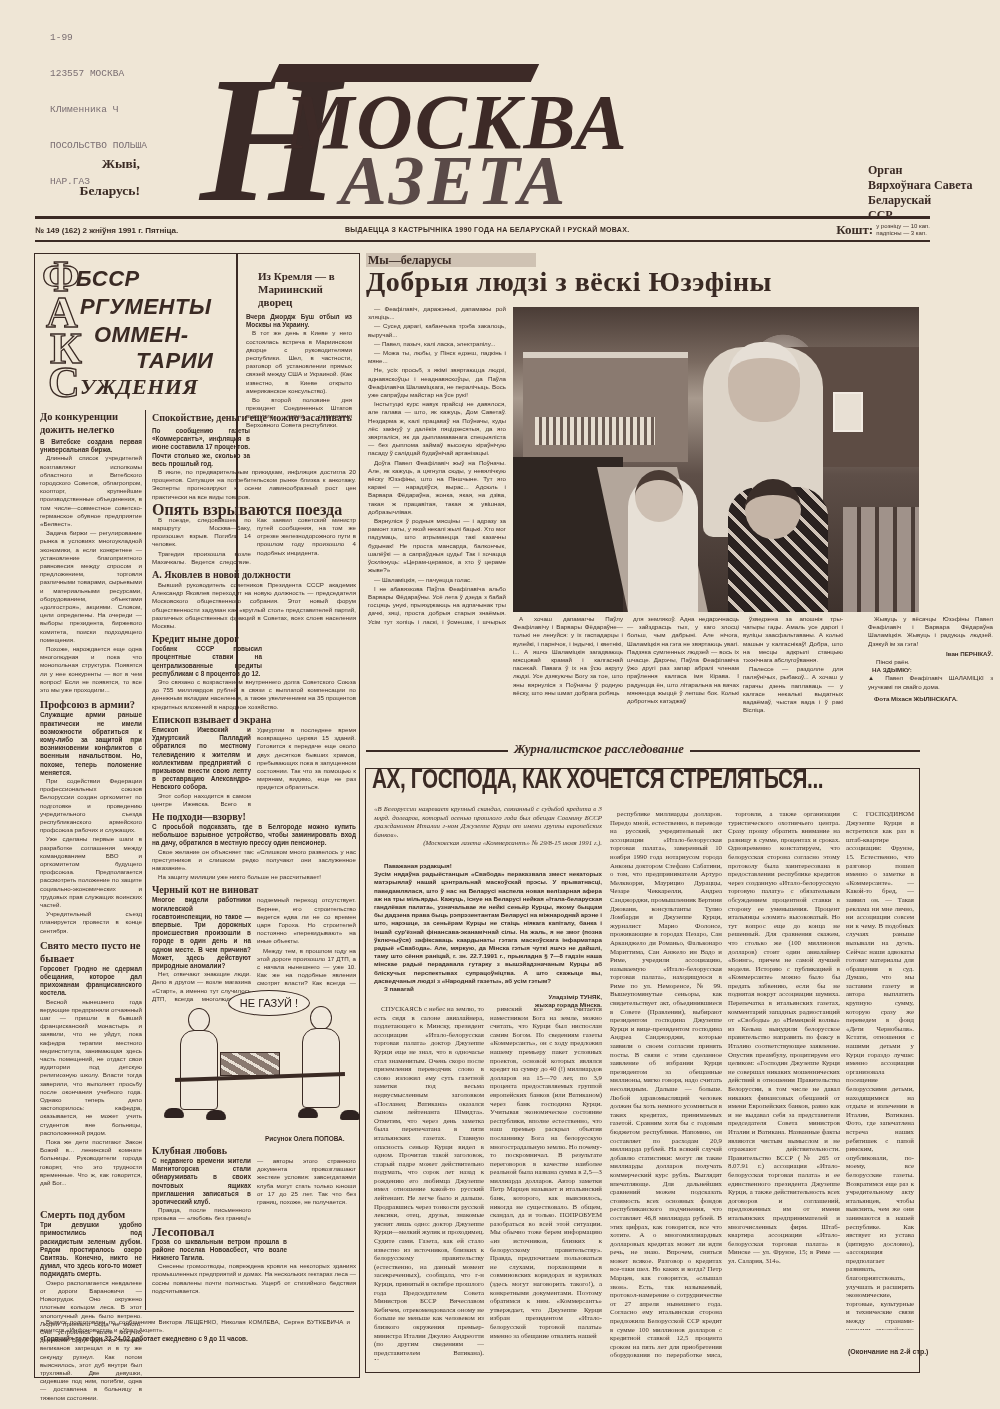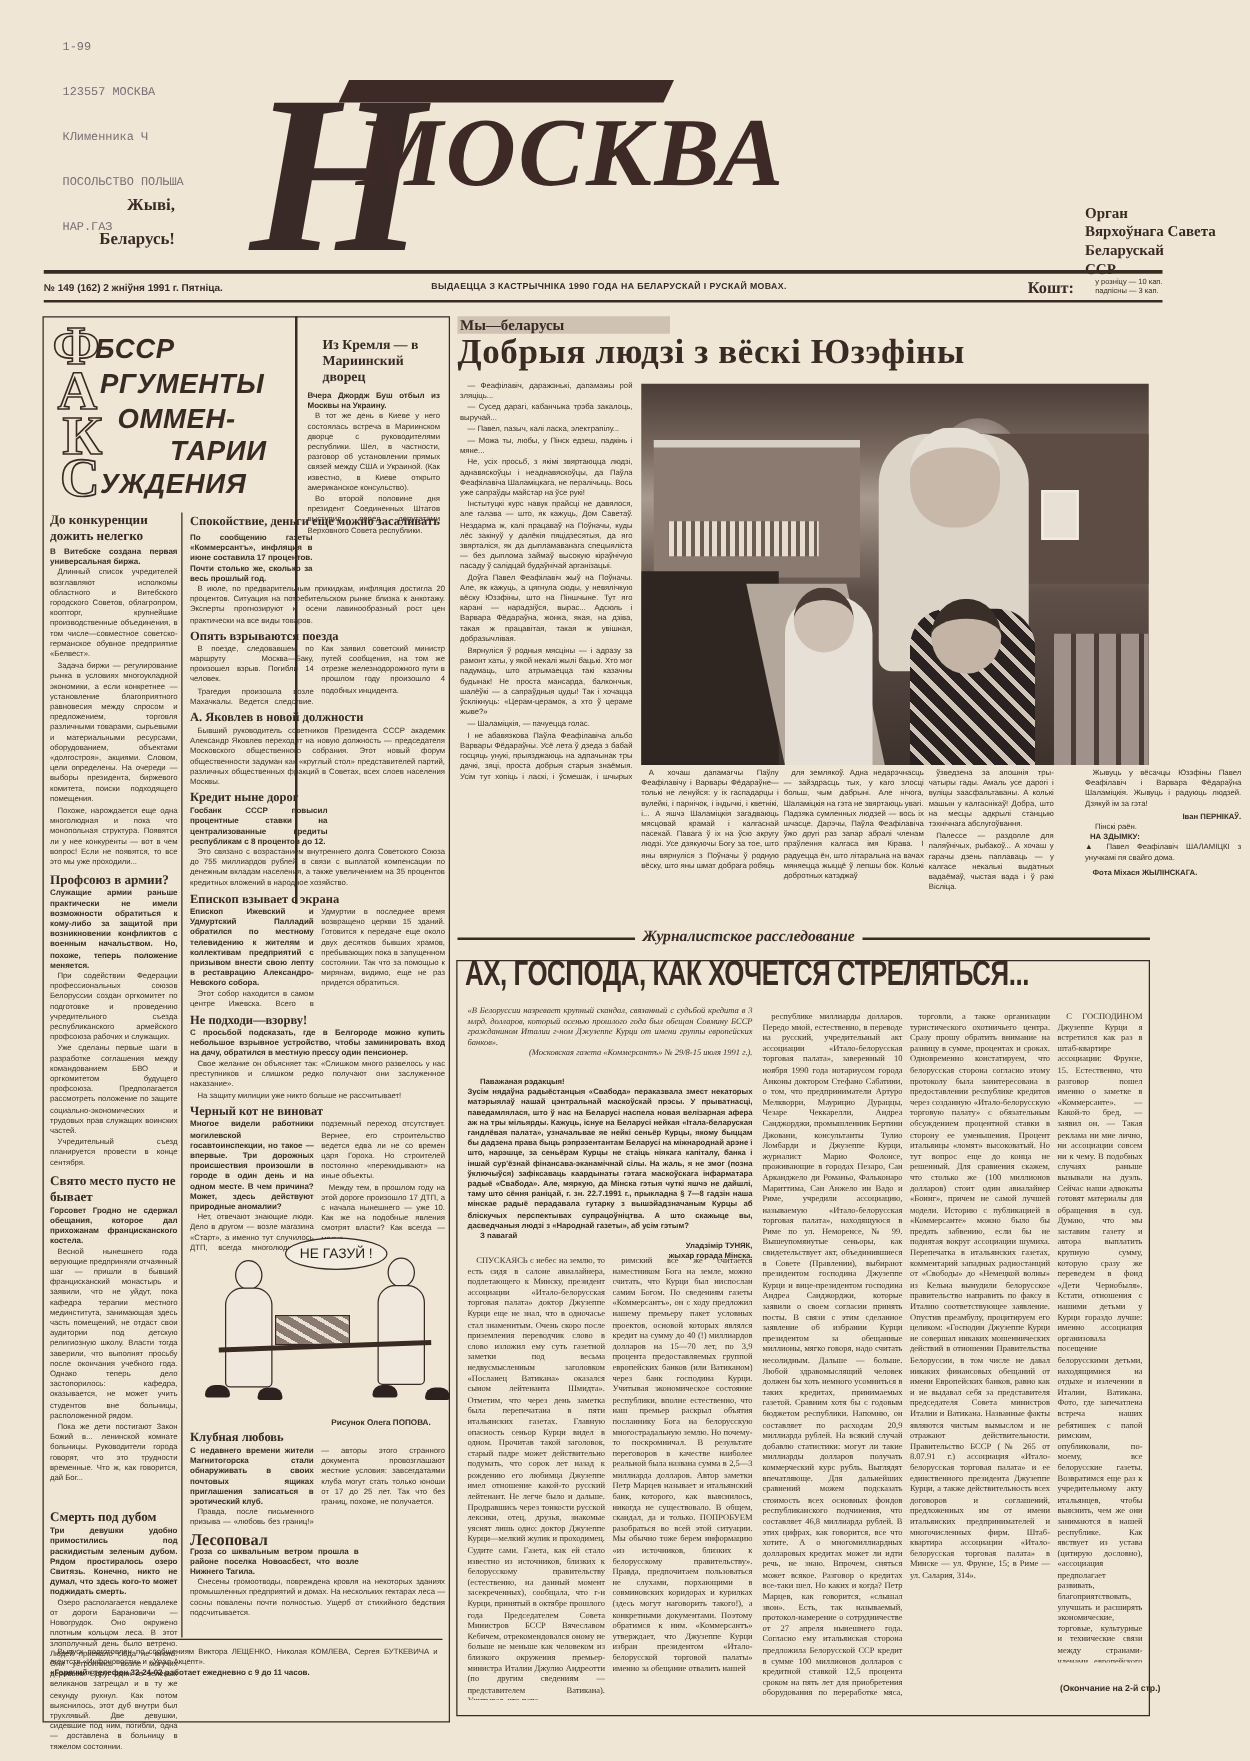--- a/index.html
+++ b/index.html
@@ -42,21 +42,21 @@
     background: #3d2a27; transform: skewX(-25deg);
   }
   .organ {
     left: 868px; top: 163px; font-family: "Liberation Serif", serif; font-weight: bold;
     font-size: 12px; line-height: 15px; color: #3a2a24;
   }
   .rule-thick { left: 35px; width: 895px; height: 3px; background: #3a2a24; }
   .issue-line { left: 35px; top: 224px; width: 895px; height: 14px; font-size: 8px; font-weight: bold; }
   .issue-left { position: absolute; left: 0; top: 2px; }
   .issue-mid { position: absolute; left: 310px; top: 2px; font-size: 7px; letter-spacing: 0.3px; }
-  .issue-right { position: absolute; right: 0; top: -2px; display: flex; align-items: center; gap: 17px; }
+  .issue-right { position: absolute; right: 0; top: -2px; display: flex; align-items: center; gap: 3px; }
   .kosht { font-family: "Liberation Serif", serif; font-size: 13px; font-weight: bold; }
   .kosht-small { font-size: 6px; line-height: 7px; font-weight: normal; }
 
   .box { border: 1.5px solid #3a2a24; }
   .col-text { font-size: 6.2px; line-height: 8.2px; text-align: justify; color: #3a2c25; }
   .col-text p { text-indent: 6px; margin-bottom: 1px; }
   .lead { font-weight: bold; font-size: 6.4px; line-height: 8.2px; }
   .h-serif { font-family: "Liberation Serif", serif; font-weight: bold; color: #3a2a24; }
 
   .fakt-logo {
@@ -127,20 +127,21 @@
 
 <div class="abs motto">
   <div>Жыві,</div>
   <div>Беларусь!</div>
 </div>
 
 <div class="abs masthead">
   <div class="mh-bar"></div>
   <div class="mh-bigH">Н</div>
   <div class="mh-line1">МОСКВА</div>
+  <div class="mh-line2">АЗЕТА</div>
 </div>
 
 <div class="abs organ">
   <div>Орган</div>
   <div>Вярхоўнага Савета</div>
   <div>Беларускай</div>
   <div>ССР</div>
 </div>
 
 <div class="abs rule-thick" style="top:216px;"></div>
@@ -162,21 +163,21 @@
 
 <div class="abs fakt-logo">
   <div class="fakt-big" style="left:4px; top:2px;">Ф</div>
   <div class="fakt-big" style="left:8px; top:38px;">А</div>
   <div class="fakt-big" style="left:12px; top:74px;">К</div>
   <div class="fakt-big" style="left:10px; top:108px;">С</div>
   <div class="fakt-word" style="left:38px; top:12px;">БССР</div>
   <div class="fakt-word" style="left:42px; top:40px;">РГУМЕНТЫ</div>
   <div class="fakt-word" style="left:56px; top:68px;">ОММЕН-</div>
   <div class="fakt-word" style="left:98px; top:94px;">ТАРИИ</div>
-  <div class="fakt-word" style="left:42px; top:120px;">УЖДЕНИЯ</div>
+  <div class="fakt-word" style="left:42px; top:120px;font-family:Liberation Serif, serif;">УЖДЕНИЯ</div>
 </div>
 
 <div class="abs" style="left:246px; top:270px; width:106px;">
   <div class="h-serif" style="font-size:11px; line-height:13px; margin-left:12px;">Из Кремля — в Мариинский дворец</div>
   <div class="col-text lead" style="margin-top:4px;">Вчера Джордж Буш отбыл из Москвы на Украину.</div>
   <div class="col-text">
     <p>В тот же день в Киеве у него состоялась встреча в Мариинском дворце с руководителями республики. Шел, в частности, разговор об установлении прямых связей между США и Украиной. (Как известно, в Киеве открыто американское консульство).</p>
     <p>Во второй половине дня президент Соединенных Штатов выступил перед депутатами Верховного Совета республики.</p>
   </div>
 </div>
@@ -220,21 +221,21 @@
 
 <div class="abs" style="left:152px; top:412px; width:204px;">
   <div>
     <div class="h-serif" style="font-size:10px; line-height:12px;">Спокойствие, деньги еще можно засаливать</div>
     <div class="col-text lead" style="width:98px; margin-top:3px;">По сообщению газеты «Коммерсантъ», инфляция в июне составила 17 процентов. Почти столько же, сколько за весь прошлый год.</div>
     <div class="col-text">
         <p>В июле, по предварительным прикидкам, инфляция достигла 20 процентов. Ситуация на потребительском рынке близка к анкотажу. Эксперты прогнозируют к осени лавинообразный рост цен практически на все виды товаров.</p>
       </div>
   </div>
   <div style="margin-top:3px;">
-    <div class="h-serif" style="font-size:10px; line-height:12px;">Опять взрываются поезда</div>
+    <div class="h-serif" style="font-size:16px; line-height:12px;">Опять взрываются поезда</div>
     <div class="col-text" style="column-count:2; column-gap:6px;">
       <p>В поезде, следовавшем по маршруту Москва—Баку, произошел взрыв. Погибли 14 человек.</p>
       <p>Трагедия произошла возле Махачкалы. Ведется следствие. Как заявил советский министр путей сообщения, на том же отрезке железнодорожного пути в прошлом году произошло 4 подобных инцидента.</p>
     </div>
   </div>
   <div style="margin-top:3px;">
     <div class="h-serif" style="font-size:10px; line-height:12px;">А. Яковлев в новой должности</div>
     <div class="col-text">
         <p>Бывший руководитель советников Президента СССР академик Александр Яковлев переходит на новую должность — председателя Московского общественного собрания. Этот новый форум общественности задуман как «круглый стол» представителей партий, различных общественных фракций в Советах, всех слоев населения Москвы.</p>
       </div>

